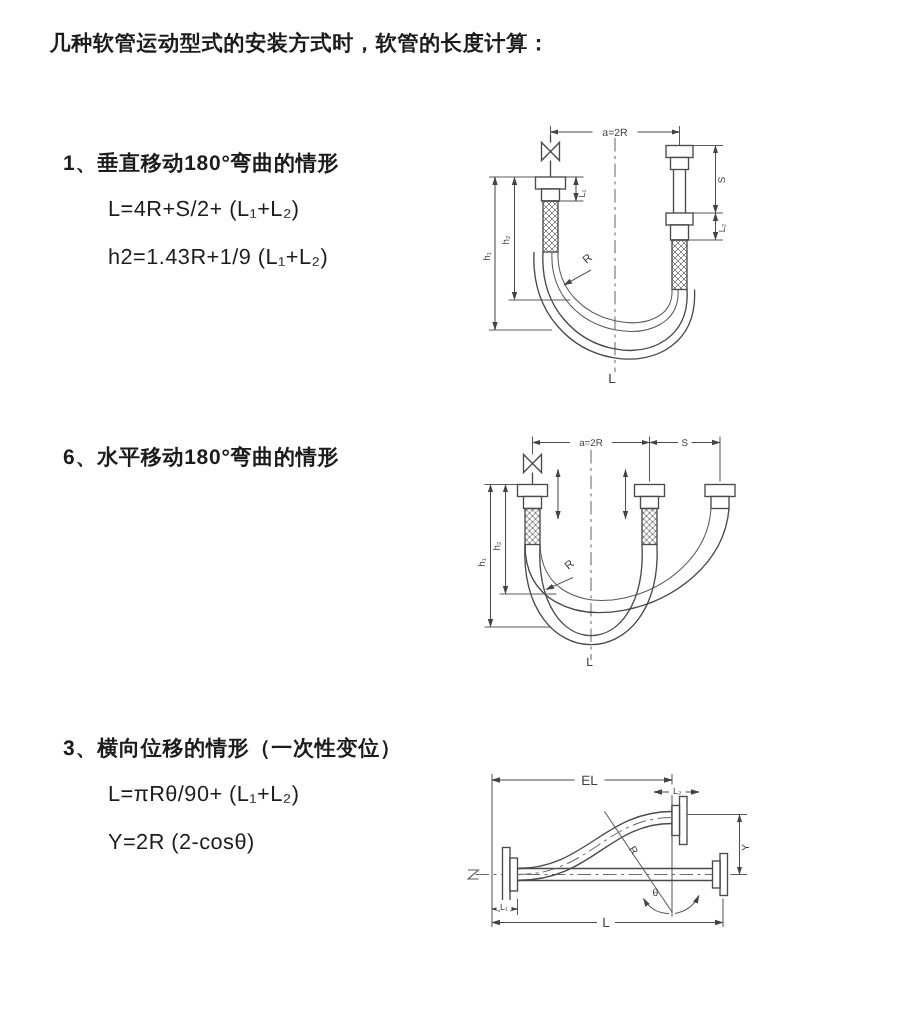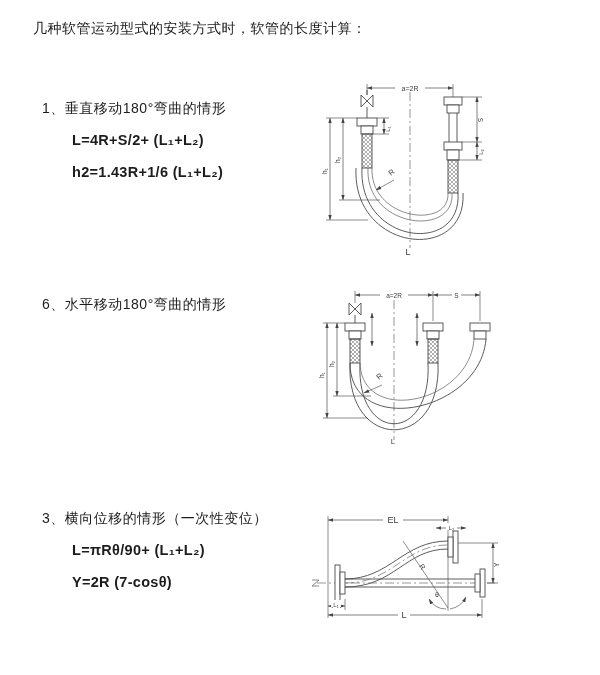--- a/index.html
+++ b/index.html
@@ -1,24 +1,24 @@
 <!DOCTYPE html>
 <html><head>
 <meta charset="utf-8">
 <style>
   html,body{margin:0;padding:0;}
   body{
     width:600px;height:675px;background:#ffffff;position:relative;overflow:hidden;
     font-family:"Liberation Sans","DejaVu Sans",sans-serif;color:#1c1c1c;
   }
-  .page-title{position:absolute;left:33px;top:20px;font-size:14px;font-weight:400;letter-spacing:.5px;}
+  .page-title{position:absolute;left:33px;top:20px;font-size:14px;font-weight:700;letter-spacing:.5px;}
   .section{position:absolute;left:42px;}
-  .sec1{top:100px;} .sec2{top:296px;} .sec3{top:510px;}
-  .heading{font-size:14px;font-weight:400;letter-spacing:.5px;margin:0;}
-  .formulas{margin:6px 0 0 30px;font-size:14.5px;font-weight:bold;}
+  .sec1{top:100px;} .sec2{top:296px;} .sec3{top:490px;}
+  .heading{font-size:14px;font-weight:700;letter-spacing:.5px;margin:0;}
+  .formulas{margin:6px 0 0 30px;font-size:14.5px;}
   .formula{height:32px;line-height:32px;white-space:pre;letter-spacing:.3px;}
   svg{position:absolute;}
   .d1{left:310px;top:68px;} .d2{left:305px;top:278px;} .d3{left:305px;top:503px;}
   svg text{font-family:"Liberation Sans","DejaVu Sans",sans-serif;fill:#3d3d3d;}
   .ln{stroke:#4a4a4a;stroke-width:0.9;fill:none;}
   .thin{stroke:#5a5a5a;stroke-width:0.7;fill:none;}
   .dim{stroke:#4a4a4a;stroke-width:0.7;fill:none;}
   .dash{stroke:#6a6a6a;stroke-width:0.7;fill:none;stroke-dasharray:9 3 2 3;}
   .fit{fill:#ffffff;stroke:#4a4a4a;stroke-width:0.9;}
   .braid{stroke:#4a4a4a;stroke-width:0.9;}
@@ -26,33 +26,33 @@
 </style>
 </head>
 <body>
 
 <div class="page-title">几种软管运动型式的安装方式时，软管的长度计算：</div>
 
 <div class="section sec1">
   <div class="heading">1、垂直移动180°弯曲的情形</div>
   <div class="formulas">
     <div class="formula">L=4R+S/2+ (L₁+L₂)</div>
-    <div class="formula">h2=1.43R+1/6 (L₁+L₂)</div>
+    <div class="formula">h2=1.43R+1/9 (L₁+L₂)</div>
   </div>
 </div>
 
 <div class="section sec2">
   <div class="heading">6、水平移动180°弯曲的情形</div>
 </div>
 
 <div class="section sec3">
   <div class="heading">3、横向位移的情形（一次性变位）</div>
   <div class="formulas">
     <div class="formula">L=πRθ/90+ (L₁+L₂)</div>
-    <div class="formula">Y=2R (7-cosθ)</div>
+    <div class="formula">Y=2R (2-cosθ)</div>
   </div>
 </div>
 
 <svg class="d1" width="286" height="198" viewBox="0 0 286 198">
   <defs>
     <pattern id="hatch" patternUnits="userSpaceOnUse" width="4" height="4">
       <path d="M0,4 L4,0 M0,0 L4,4" stroke="#787878" stroke-width="0.6"></path>
     </pattern>
     <marker id="arr" viewBox="0 0 10 10" refX="9.5" refY="5" markerWidth="8" markerHeight="8" orient="auto-start-reverse">
       <path d="M0,1.8 L10,5 L0,8.2 z" fill="#444"></path>

